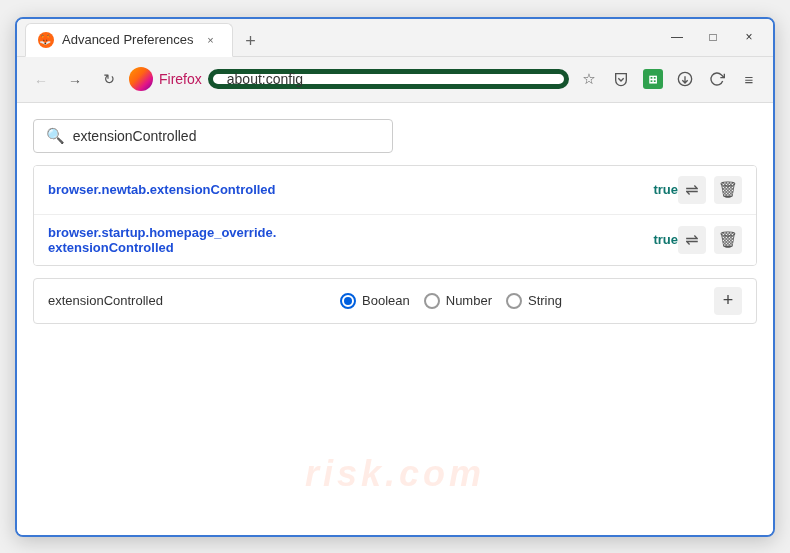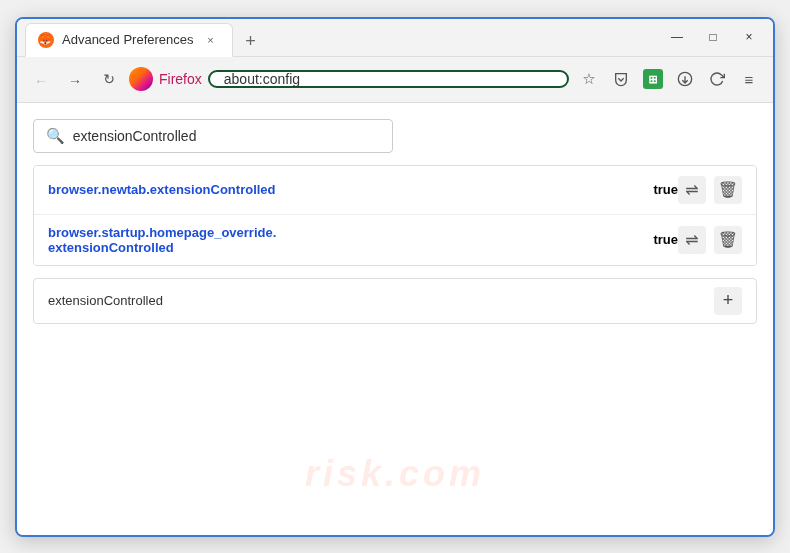--- a/index.html
+++ b/index.html
@@ -160,21 +160,21 @@
 
     .firefox-label {
       font-size: 14px;
       color: #be185d;
       font-weight: 500;
     }
 
     .address-bar {
       flex: 1;
       background: #ffffff;
-      border: 2px solid #14532d;
+      border: 5px solid #14532d;
       border-radius: 20px;
       padding: 5px 14px;
       font-size: 14px;
       color: #333;
       display: flex;
       align-items: center;
       height: 18px;
     }
 
     .toolbar-icons {
@@ -306,21 +306,21 @@
     .pref-name {
       font-size: 13px;
       font-weight: 700;
       color: #1d4ed8;
       flex: 1;
     }
 
     .pref-value {
       font-size: 13px;
       font-weight: 700;
-      color: #000000;
+      color: #0f766e;
       margin-right: auto;
       padding-left: 8px;
     }
 
     .row-actions {
       display: flex;
       align-items: center;
       gap: 8px;
       margin-left: auto;
     }
@@ -500,17 +500,33 @@
         <span class="pref-value">true</span>
         <div class="row-actions">
           <button class="action-btn">⇌</button>
           <button class="action-btn">🗑</button>
         </div>
       </div>
     </div>
 
     <div class="add-row">
       <span class="add-pref-name">extensionControlled</span>
+      <div class="radio-group">
+        <div class="radio-item">
+          <div class="radio-circle selected">
+            <div class="radio-inner"></div>
+          </div>
+          <span>Boolean</span>
+        </div>
+        <div class="radio-item">
+          <div class="radio-circle"></div>
+          <span>Number</span>
+        </div>
+        <div class="radio-item">
+          <div class="radio-circle"></div>
+          <span>String</span>
+        </div>
+      </div>
       <button class="add-plus-btn">+</button>
     </div>
 
   </div>
 </div>
 
 </body></html>

